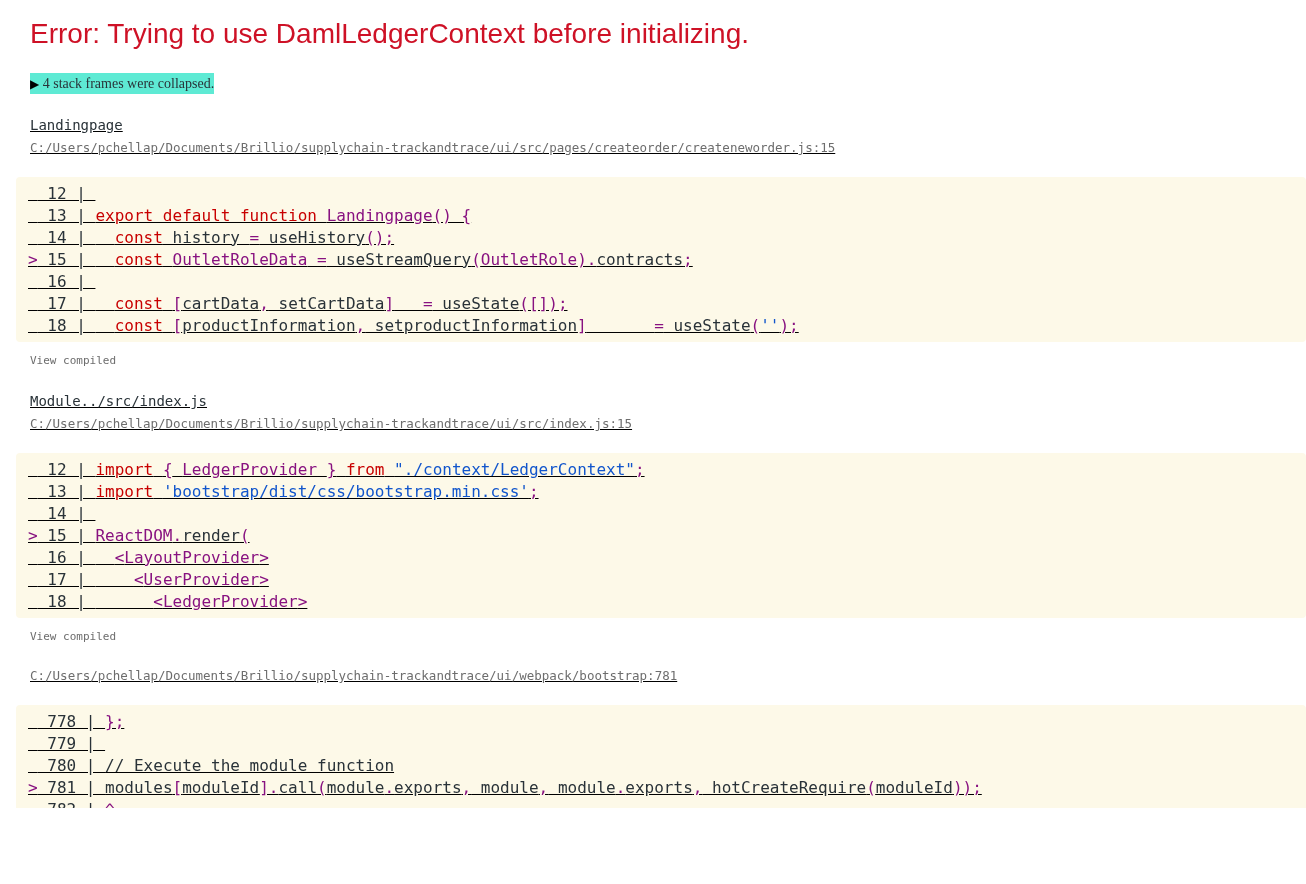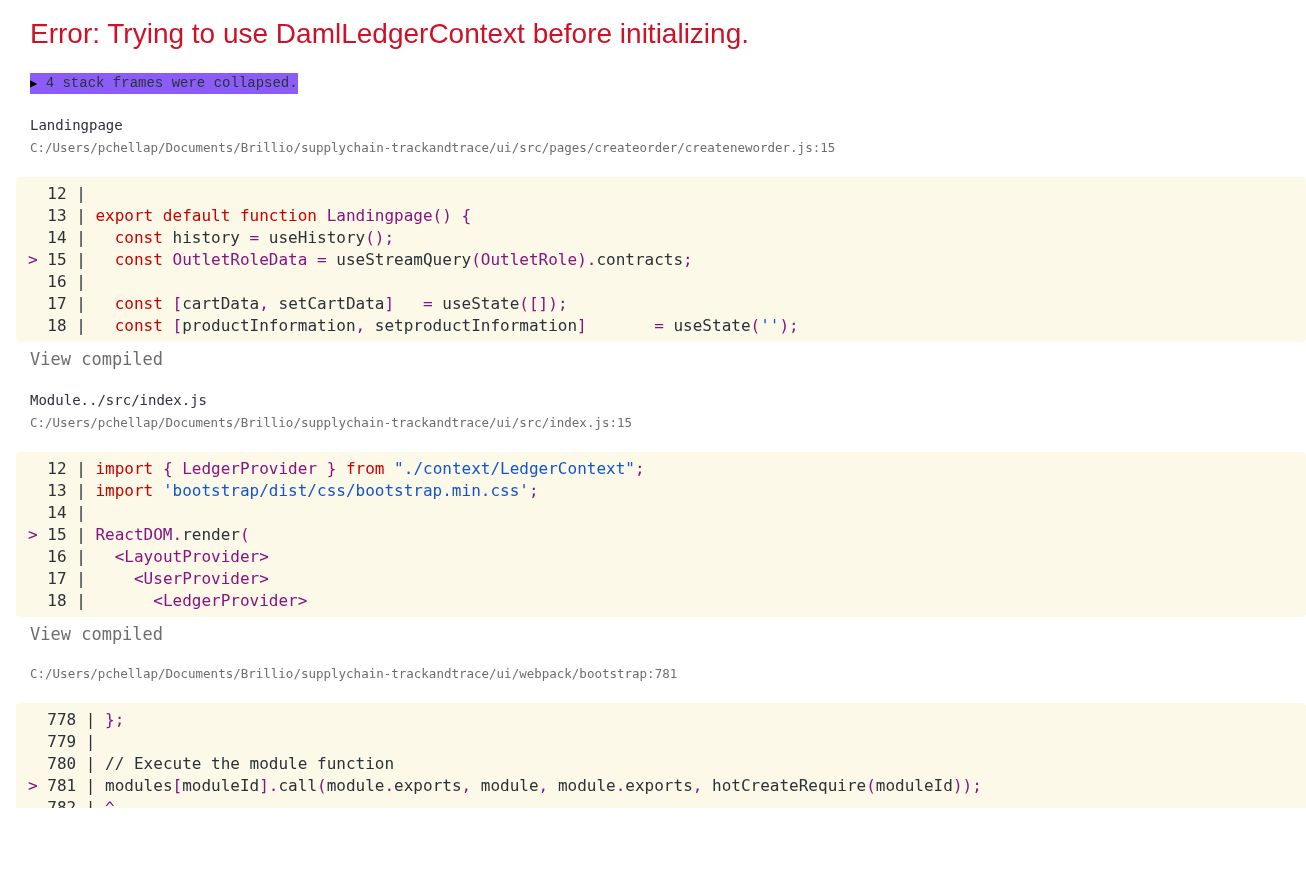--- a/index.html
+++ b/index.html
@@ -26,34 +26,35 @@
     font-weight: normal;
     font-size: 28px;
     line-height: 1.07;
     color: var(--title, #ce1126);
   }
   .collapse-btn {
     display: block;
     margin: 24px 0 0 0;
     padding: 0;
     border: none;
-    background: #8b5cf6;
+    background: #5eead4;
     text-align: left;
     cursor: pointer;
-    font-family: Liberation Mono, monospace;
+    font-family: Liberation Serif, serif;
     font-size: 14px;
     line-height: 1.5;
     color: var(--plain, #293238);
   }
   .collapse-btn .tri {
     font-size: 12px;
     color: #000000;
   }
   .frame {
     margin-top: 20px;
+    text-decoration: underline;
   }
   .frame-fn {
     font-family: "DejaVu Sans Mono", monospace;
     font-size: 14px;
     line-height: 22px;
     color: var(--plain, #293238);
   }
   .frame-loc {
     margin-top: 2px;
     font-family: "DejaVu Sans Mono", monospace;
@@ -72,21 +73,21 @@
     white-space: pre;
     font-family: "DejaVu Sans Mono", monospace;
     font-size: 16px;
     line-height: 22px;
     height: 22px;
     color: var(--plain, #293238);
   }
   .view-compiled {
     display: inline-block;
     font-family: "DejaVu Sans Mono", monospace;
-    font-size: 17px;
+    font-size: 11px;
     line-height: 19px;
     color: var(--gray, #6d6d6d);
     text-decoration: none;
     cursor: pointer;
   }
   .tok-k { color: var(--keyword, #c80000); }
   .tok-c { color: var(--capitalized, #881280); }
   .tok-p { color: var(--punctuator, #881280); }
   .tok-s { color: var(--string, #1155cc); }
   .tok-t { color: var(--plain, #293238); }

